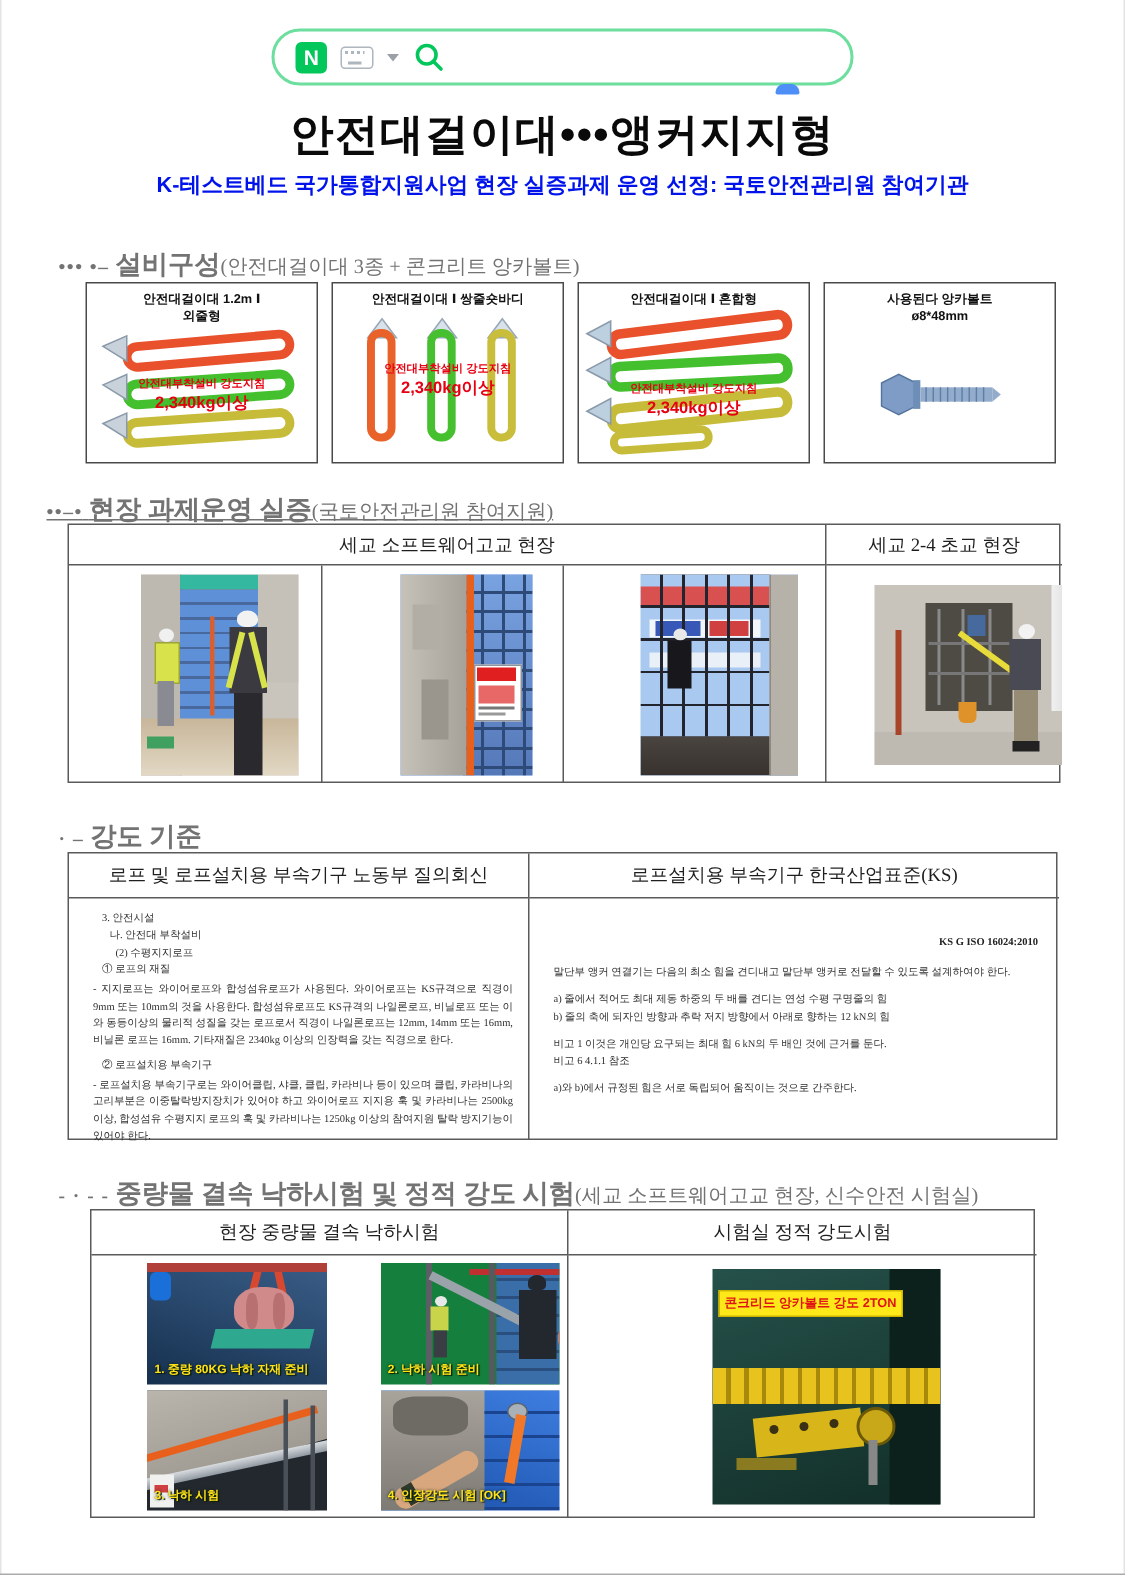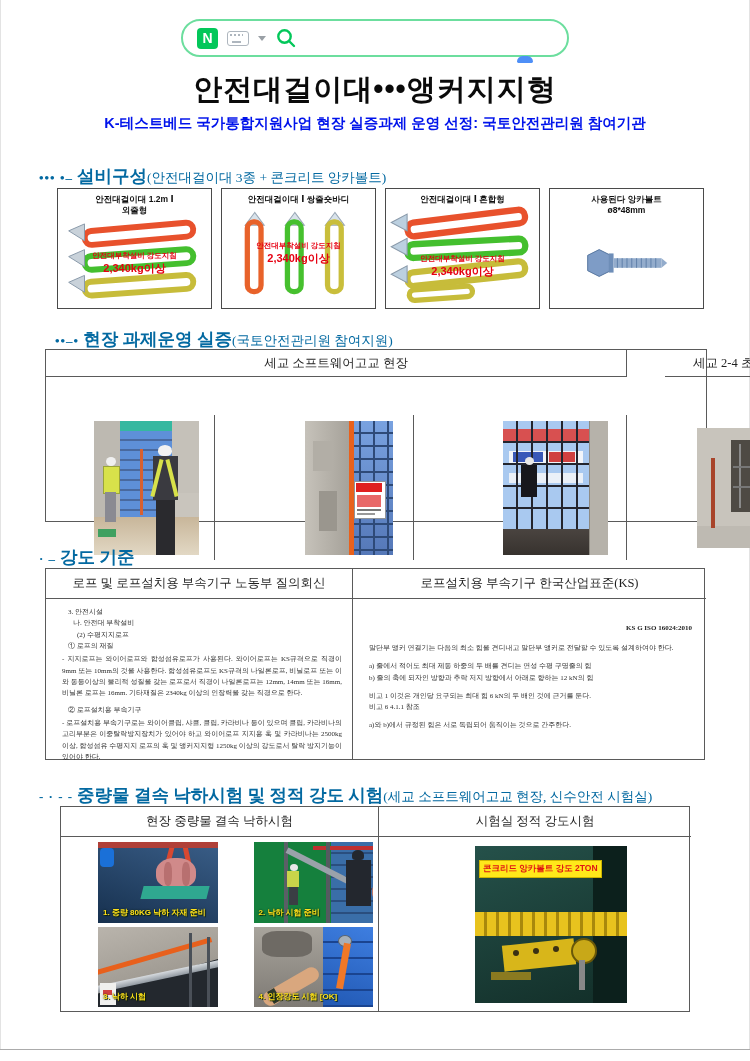--- a/index.html
+++ b/index.html
@@ -25,21 +25,21 @@
   .caret{width:0;height:0;border-left:4px solid transparent;border-right:4px solid transparent;
          border-top:5px solid #9AA0A6;flex:0 0 auto;}
   .blue-chip{left:517px;top:56px;width:16px;height:7px;background:#4E8FF7;border-radius:8px 8px 2px 2px;}
 
   
   .title{left:0;top:70px;width:750px;text-align:center;font-size:29px;font-weight:800;
          letter-spacing:1px;color:#0A0A0A;}
   .subtitle{left:0;top:114px;width:750px;text-align:center;font-size:14.5px;font-weight:bold;color:#0013EB;}
 
   
-  .shead{font-family:"Liberation Serif","DejaVu Serif",serif;color:#0369a1;white-space:nowrap;}
+  .shead{font-family:"Liberation Serif","DejaVu Serif",serif;color:#737373;white-space:nowrap;}
   .shead .bul{font-size:13px;font-weight:bold;letter-spacing:1px;}
   .shead .big{font-size:17.5px;font-weight:bold;}
   .shead .suf{font-size:13.5px;font-weight:normal;}
 
   
   .prodrow{left:57px;top:188px;width:647px;height:121px;display:flex;gap:9px;}
   .pbox{flex:1 1 0;border:1px solid #4A4A4A;background:#fff;position:relative;
         display:flex;flex-direction:column;align-items:center;padding-top:5px;box-sizing:border-box;}
   .ptitle{font-size:8.5px;font-weight:bold;text-align:center;line-height:1.35;color:#111;}
   .part{flex:1;width:100%;}
@@ -49,21 +49,21 @@
 
   
   .tbl{border:1px solid #5A5A5A;box-sizing:border-box;background:#fff;display:grid;}
   .cell{border-right:1px solid #5A5A5A;border-bottom:1px solid #5A5A5A;box-sizing:border-box;
         display:flex;align-items:center;justify-content:center;position:relative;}
   .cell.last{border-right:none;}
   .cell.bottom{border-bottom:none;}
   .thead{font-family:"Liberation Serif","DejaVu Serif",serif;font-size:12.5px;color:#1E1E1E;}
 
   
-  .tbl-field{left:45px;top:349px;width:662px;height:173px;grid-template-columns:169px 161px 175px 157px;grid-template-rows:27px 145px;gap:38px;}
+  .tbl-field{left:45px;top:349px;width:662px;height:173px;grid-template-columns:169px 161px 175px 157px;grid-template-rows:27px 145px;}
   .photo{position:relative;overflow:hidden;margin-left:32px;}
 
   
   .tbl-str{left:45px;top:568px;width:660px;height:192px;grid-template-columns:307px 353px;grid-template-rows:30px 161px;}
   .strL{align-items:flex-start;justify-content:flex-start;flex-direction:column;padding:8px 10px 0 12px;
         font-size:7px;line-height:1.62;color:#2E2E2E;font-family:"Liberation Serif","DejaVu Serif",serif;}
   .strR{align-items:flex-start;justify-content:flex-start;flex-direction:column;padding:24px 14px 2px 16px;
         font-size:7px;line-height:1.6;color:#2E2E2E;font-family:"Liberation Serif","DejaVu Serif",serif;}
   .ln-a{padding-left:10px;} .ln-b{padding-left:15px;} .ln-c{padding-left:19px;}
   .para{padding-left:4px;text-align:justify;margin-top:2px;}
@@ -184,21 +184,21 @@
         <line x1="83" y1="43" x2="83" y2="53" stroke="#5E7EA8"></line>
           <line x1="88" y1="43" x2="88" y2="53" stroke="#5E7EA8"></line>
         <line x1="93" y1="43" x2="93" y2="53" stroke="#5E7EA8"></line>
           <line x1="98" y1="43" x2="98" y2="53" stroke="#5E7EA8"></line>
         <line x1="103" y1="43" x2="103" y2="53" stroke="#5E7EA8"></line>
         <polygon points="109,43 115,48 109,53" fill="#93ACCC"></polygon>
       </svg>
     </div>
   </div>
 
-  <div class="ab shead" style="left:55px;top:327px;">
+  <div class="ab shead" style="left:31px;top:327px;text-decoration:underline;">
     <span class="bul">••–•</span>
     <span class="big">현장 과제운영 실증</span><span class="suf">(국토안전관리원 참여지원)</span>
   </div>
 
   <div class="ab tbl tbl-field">
     <div class="cell thead" style="grid-column:1/4;">세교 소프트웨어고교 현장</div>
     <div class="cell thead last">세교 2-4 초교 현장</div>
 
     <div class="cell bottom">
       <div class="photo" style="width:105px;height:134px;background:#C9C5BD;">
@@ -282,21 +282,21 @@
     <div class="cell thead">로프 및 로프설치용 부속기구 노동부 질의회신</div>
     <div class="cell thead last">로프설치용 부속기구 한국산업표준(KS)</div>
 
     <div class="cell bottom strL">
       <div class="ln-a">3. 안전시설</div>
       <div class="ln-b">나. 안전대 부착설비</div>
       <div class="ln-c">(2) 수평지지로프</div>
       <div class="ln-a">① 로프의 재질</div>
       <div class="para">- 지지로프는 와이어로프와 합성섬유로프가 사용된다. 와이어로프는 KS규격으로 직경이 9mm 또는 10mm의 것을 사용한다. 합성섬유로프도 KS규격의 나일론로프, 비닐로프 또는 이와 동등이상의 물리적 성질을 갖는 로프로서 직경이 나일론로프는 12mm, 14mm 또는 16mm, 비닐론 로프는 16mm. 기타재질은 2340kg 이상의 인장력을 갖는 직경으로 한다.</div>
       <div class="ln-a mt">② 로프설치용 부속기구</div>
-      <div class="para">- 로프설치용 부속기구로는 와이어클립, 샤클, 클립, 카라비나 등이 있으며 클립, 카라비나의 고리부분은 이중탈락방지장치가 있어야 하고 와이어로프 지지용 훅 및 카라비나는 2500kg 이상, 합성섬유 수평지지 로프의 훅 및 앵커지지형 1250kg 이상의 강도로서 탈락 방지기능이 있어야 한다.</div>
+      <div class="para">- 로프설치용 부속기구로는 와이어클립, 샤클, 클립, 카라비나 등이 있으며 클립, 카라비나의 고리부분은 이중탈락방지장치가 있어야 하고 와이어로프 지지용 훅 및 카라비나는 2500kg 이상, 합성섬유 수평지지 로프의 훅 및 카라비나는 1250kg 이상의 참여지원 탈락 방지기능이 있어야 한다.</div>
     </div>
 
     <div class="cell bottom last strR">
       <div class="ksref">KS G ISO 16024:2010</div>
       <div>말단부 앵커 연결기는 다음의 최소 힘을 견디내고 말단부 앵커로 전달할 수 있도록 설계하여야 한다.</div>
       <div class="rgap">a) 줄에서 적어도 최대 제동 하중의 두 배를 견디는 연성 수평 구명줄의 힘</div>
       <div>b) 줄의 축에 되자인 방향과 추락 저지 방향에서 아래로 향하는 12 kN의 힘</div>
       <div class="rgap">비고 1 이것은 개인당 요구되는 최대 힘 6 kN의 두 배인 것에 근거를 둔다.</div>
       <div>비고 6 4.1.1 참조</div>
       <div class="rgap">a)와 b)에서 규정된 힘은 서로 독립되어 움직이는 것으로 간주한다.</div>

